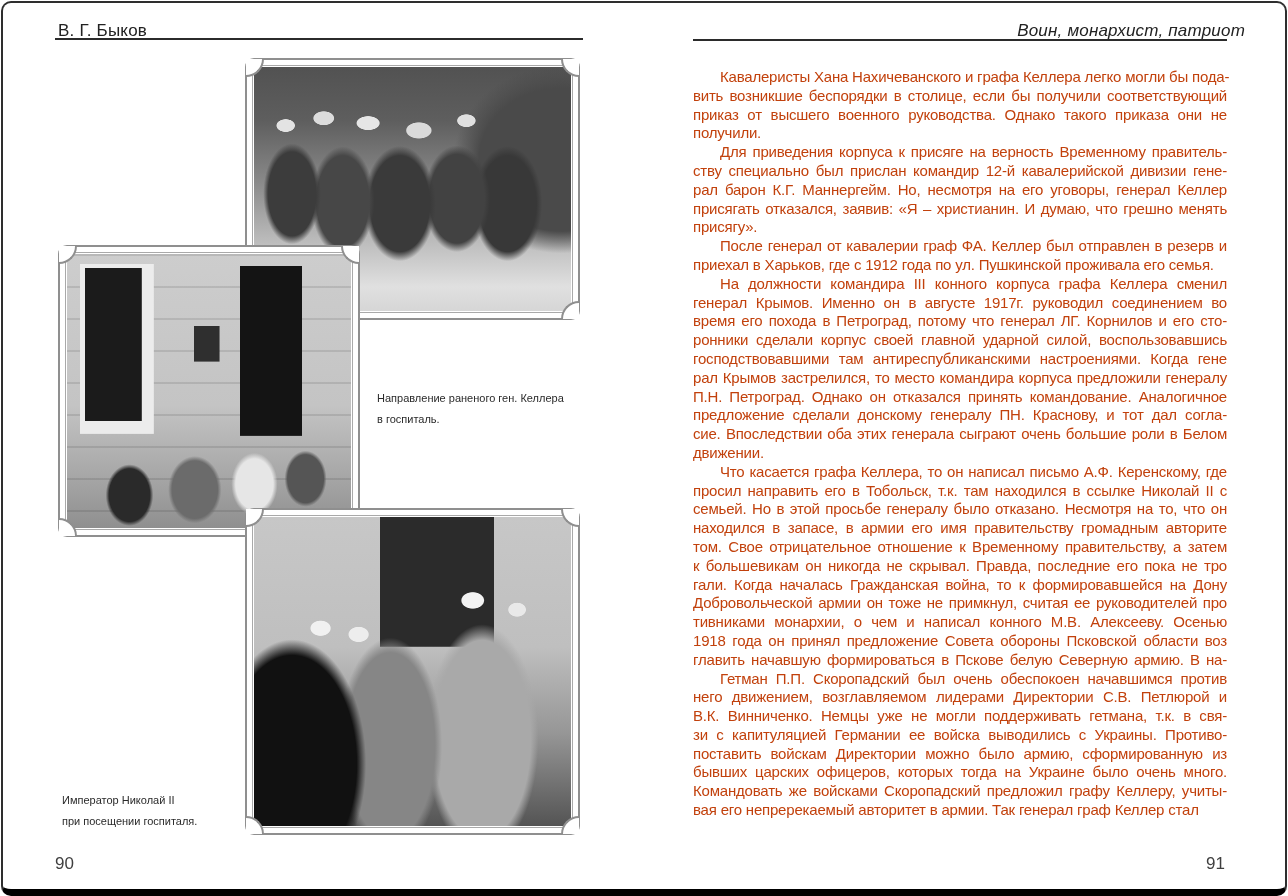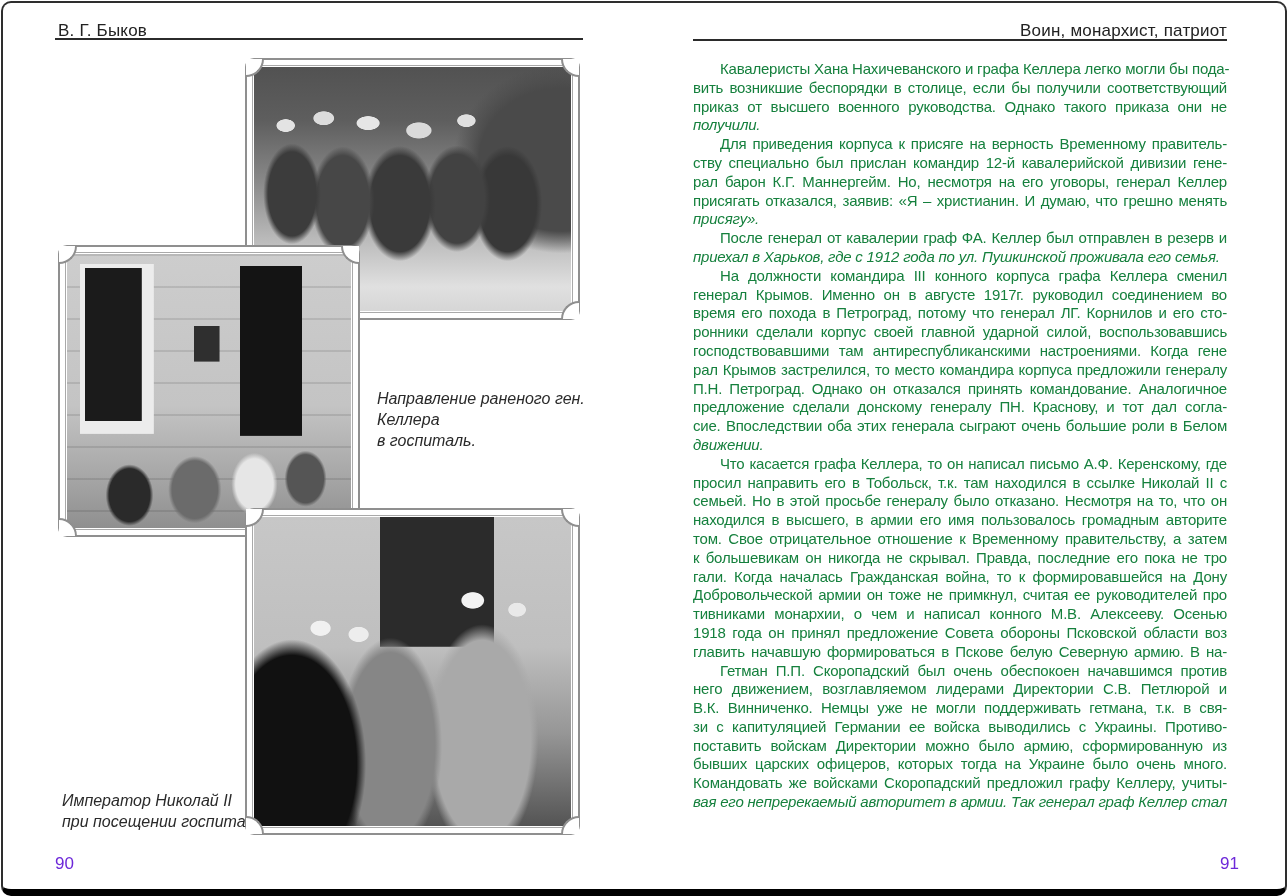--- a/index.html
+++ b/index.html
@@ -13,28 +13,28 @@
     position:absolute;left:1px;top:1px;right:1px;bottom:0;
     border:2px solid #2e2e2e;border-bottom:7px solid #000;
     border-radius:10px;pointer-events:none;z-index:50;
   }
   .page{position:absolute;top:0;height:704px;}
   .page-left{left:0;width:644px;}
   .page-right{left:644px;width:644px;}
 
   .running-head{position:absolute;font-size:17px;letter-spacing:.2px;color:#222;}
   .rh-left{left:58px;top:21px;}
-  .rh-right{right:61px;top:21px;}
+  .rh-right{right:43px;top:21px;font-style:italic;}
   .head-rule{position:absolute;height:2px;background:#2b2b2b;}
   .rule-left{left:55px;top:38px;width:528px;}
   .rule-right{left:49px;top:39px;width:534px;}
 
-  .folio{position:absolute;font-size:17px;color:#6d28d9;}
+  .folio{position:absolute;font-size:17px;color:#404040;}
   .folio-left{left:55px;top:854px;}
-  .folio-right{right:49px;top:854px;}
+  .folio-right{right:63px;top:854px;}
 
   
   .photo{
     position:absolute;box-sizing:border-box;
     border:2px solid #8f8f8f;border-radius:9px;
     background:#fff;padding:5px;
   }
   .photo-inner{
     position:relative;width:100%;height:100%;
     border:1px solid #a9a9a9;box-sizing:border-box;overflow:hidden;
@@ -80,32 +80,32 @@
     radial-gradient(16px 12px at 21% 36%, #f1f1f1 60%, transparent 66%),
     radial-gradient(16px 12px at 33% 38%, #ededed 60%, transparent 66%),
     radial-gradient(18px 13px at 69% 27%, #f3f3f3 60%, transparent 66%),
     radial-gradient(14px 11px at 83% 30%, #e9e9e9 60%, transparent 66%),
     radial-gradient(95px 160px at 12% 80%, #111 68%, transparent 78%),
     radial-gradient(72px 150px at 43% 74%, #868686 62%, transparent 72%),
     radial-gradient(78px 160px at 72% 72%, #a9a9a9 62%, transparent 72%),
     linear-gradient(#2b2b2b,#2b2b2b) 62% 0/36% 42% no-repeat,
     linear-gradient(180deg,#c7c7c7 0%,#bfbfbf 42%,#969696 70%,#545454 100%);}
 
-  .caption{position:absolute;font-style:italic;font-size:16px;line-height:21px;color:#2a2a2a;}
+  .caption{position:absolute;font-size:11px;line-height:21px;color:#2a2a2a;}
   .cap1{left:377px;top:388px;width:230px;}
   .cap2{left:62px;top:790px;width:220px;}
 
   
   .body-text{
-    position:absolute;left:49px;top:60px;width:534px;
-    font-size:15px;line-height:18.8px;letter-spacing:-0.2px;color:#15803d;
+    position:absolute;left:49px;top:68px;width:534px;
+    font-size:15px;line-height:18.8px;letter-spacing:-0.2px;color:#c2410c;
   }
   .para{margin:0;}
   .tline{text-align:justify;text-align-last:justify;white-space:nowrap;}
-  .tline.tlast{text-align-last:left;font-style:italic;}
+  .tline.tlast{text-align-last:left;}
   .para .tline:first-child{text-indent:27px;}
 </style>
 </head>
 <body>
 
 <div class="outer-frame"></div>
 
 <div class="page page-left">
   <div class="running-head rh-left">В. Г. Быков</div>
   <div class="head-rule rule-left"></div>
@@ -182,21 +182,21 @@
         <div class="tline">рал Крымов застрелился, то место командира корпуса предложили генералу</div>
         <div class="tline">П.Н. Петроград. Однако он отказался принять командование. Аналогичное</div>
         <div class="tline">предложение сделали донскому генералу ПН. Краснову, и тот дал согла-</div>
         <div class="tline">сие. Впоследствии оба этих генерала сыграют очень большие роли в Белом</div>
         <div class="tline tlast">движении.</div>
       </div>
       <div class="para">
         <div class="tline">Что касается графа Келлера, то он написал письмо А.Ф. Керенскому, где</div>
         <div class="tline">просил направить его в Тобольск, т.к. там находился в ссылке Николай II с</div>
         <div class="tline">семьей. Но в этой просьбе генералу было отказано. Несмотря на то, что он</div>
-        <div class="tline">находился в высшего, в армии его имя пользовалось громадным авторите</div>
+        <div class="tline">находился в запасе, в армии его имя правительству громадным авторите</div>
         <div class="tline">том. Свое отрицательное отношение к Временному правительству, а затем</div>
         <div class="tline">к большевикам он никогда не скрывал. Правда, последние его пока не тро</div>
         <div class="tline">гали. Когда началась Гражданская война, то к формировавшейся на Дону</div>
         <div class="tline">Добровольческой армии он тоже не примкнул, считая ее руководителей про</div>
         <div class="tline">тивниками монархии, о чем и написал конного М.В. Алексееву. Осенью</div>
         <div class="tline">1918 года он принял предложение Совета обороны Псковской области воз</div>
         <div class="tline">главить начавшую формироваться в Пскове белую Северную армию. В на-</div>
       </div>
       <div class="para">
         <div class="tline">Гетман П.П. Скоропадский был очень обеспокоен начавшимся против</div>

